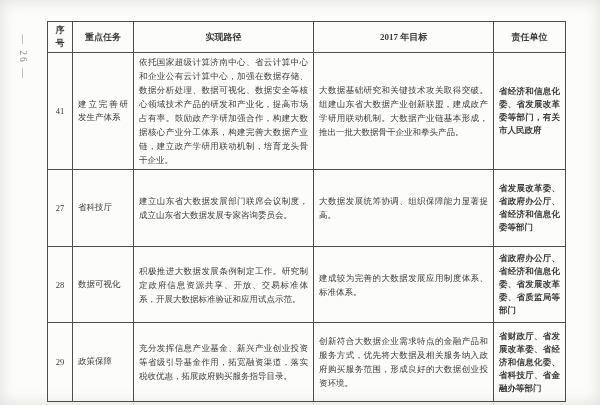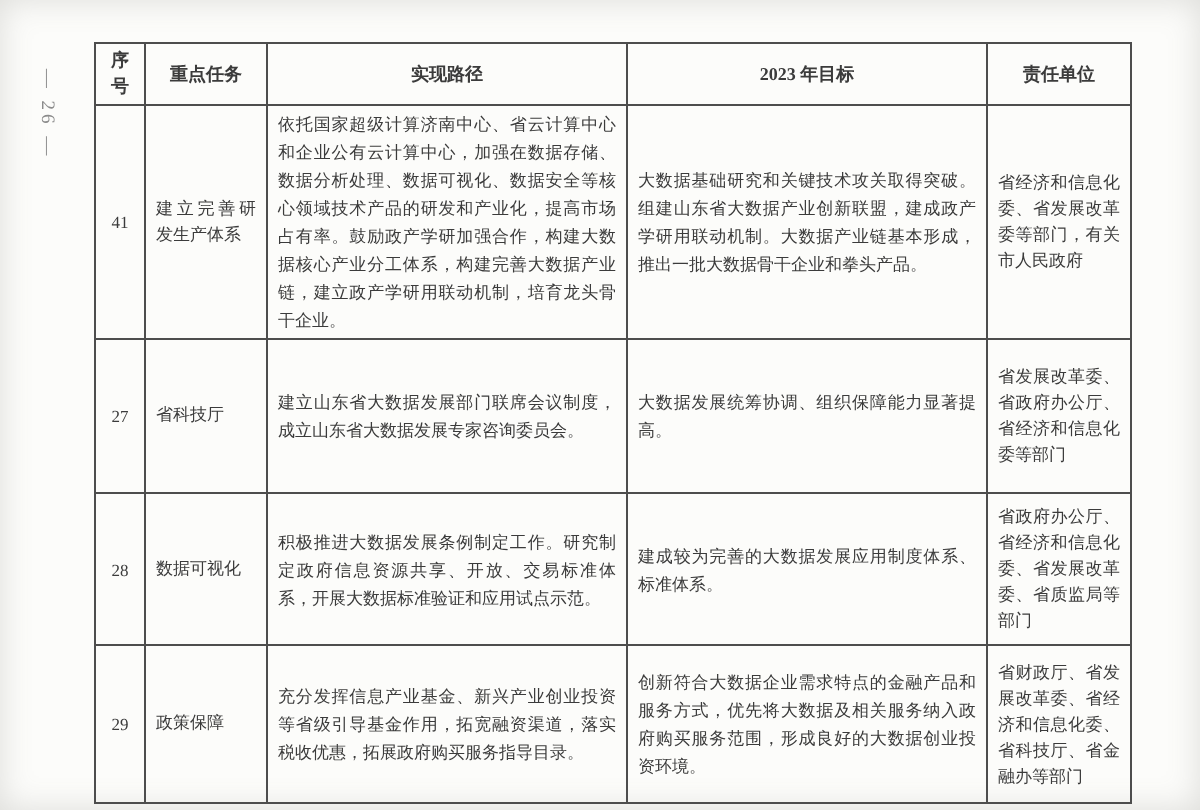--- a/index.html
+++ b/index.html
@@ -72,20 +72,21 @@
     text-align: justify;
     word-break: break-all;
     margin-top: 16px;
   }
   td.cell-unit {
     font-size: 8.5px;
     line-height: 13px;
     text-align: justify;
     word-break: break-all;
     padding: 2px 5px;
+    font-weight: bold;
   }
 </style>
 </head>
 <body>
 
 <div class="page">
 
   <div class="page-number">— 26 —</div>
 
   <table class="doc-table">
@@ -94,21 +95,21 @@
       <col style="width:61px">
       <col style="width:180px">
       <col style="width:180px">
       <col style="width:72px">
     </colgroup>
     <thead>
       <tr>
         <th>序号</th>
         <th>重点任务</th>
         <th>实现路径</th>
-        <th>2023 年目标</th>
+        <th>2017 年目标</th>
         <th>责任单位</th>
       </tr>
     </thead>
     <tbody>
       <tr style="height:112px;">
         <td class="cell-no">41</td>
         <td class="cell-task">建立完善研发生产体系</td>
         <td class="cell-path">依托国家超级计算济南中心、省云计算中心和企业公有云计算中心，加强在数据存储、数据分析处理、数据可视化、数据安全等核心领域技术产品的研发和产业化，提高市场占有率。鼓励政产学研加强合作，构建大数据核心产业分工体系，构建完善大数据产业链，建立政产学研用联动机制，培育龙头骨干企业。</td>
         <td class="cell-goal">大数据基础研究和关键技术攻关取得突破。组建山东省大数据产业创新联盟，建成政产学研用联动机制。大数据产业链基本形成，推出一批大数据骨干企业和拳头产品。</td>
         <td class="cell-unit">省经济和信息化委、省发展改革委等部门，有关市人民政府</td>

